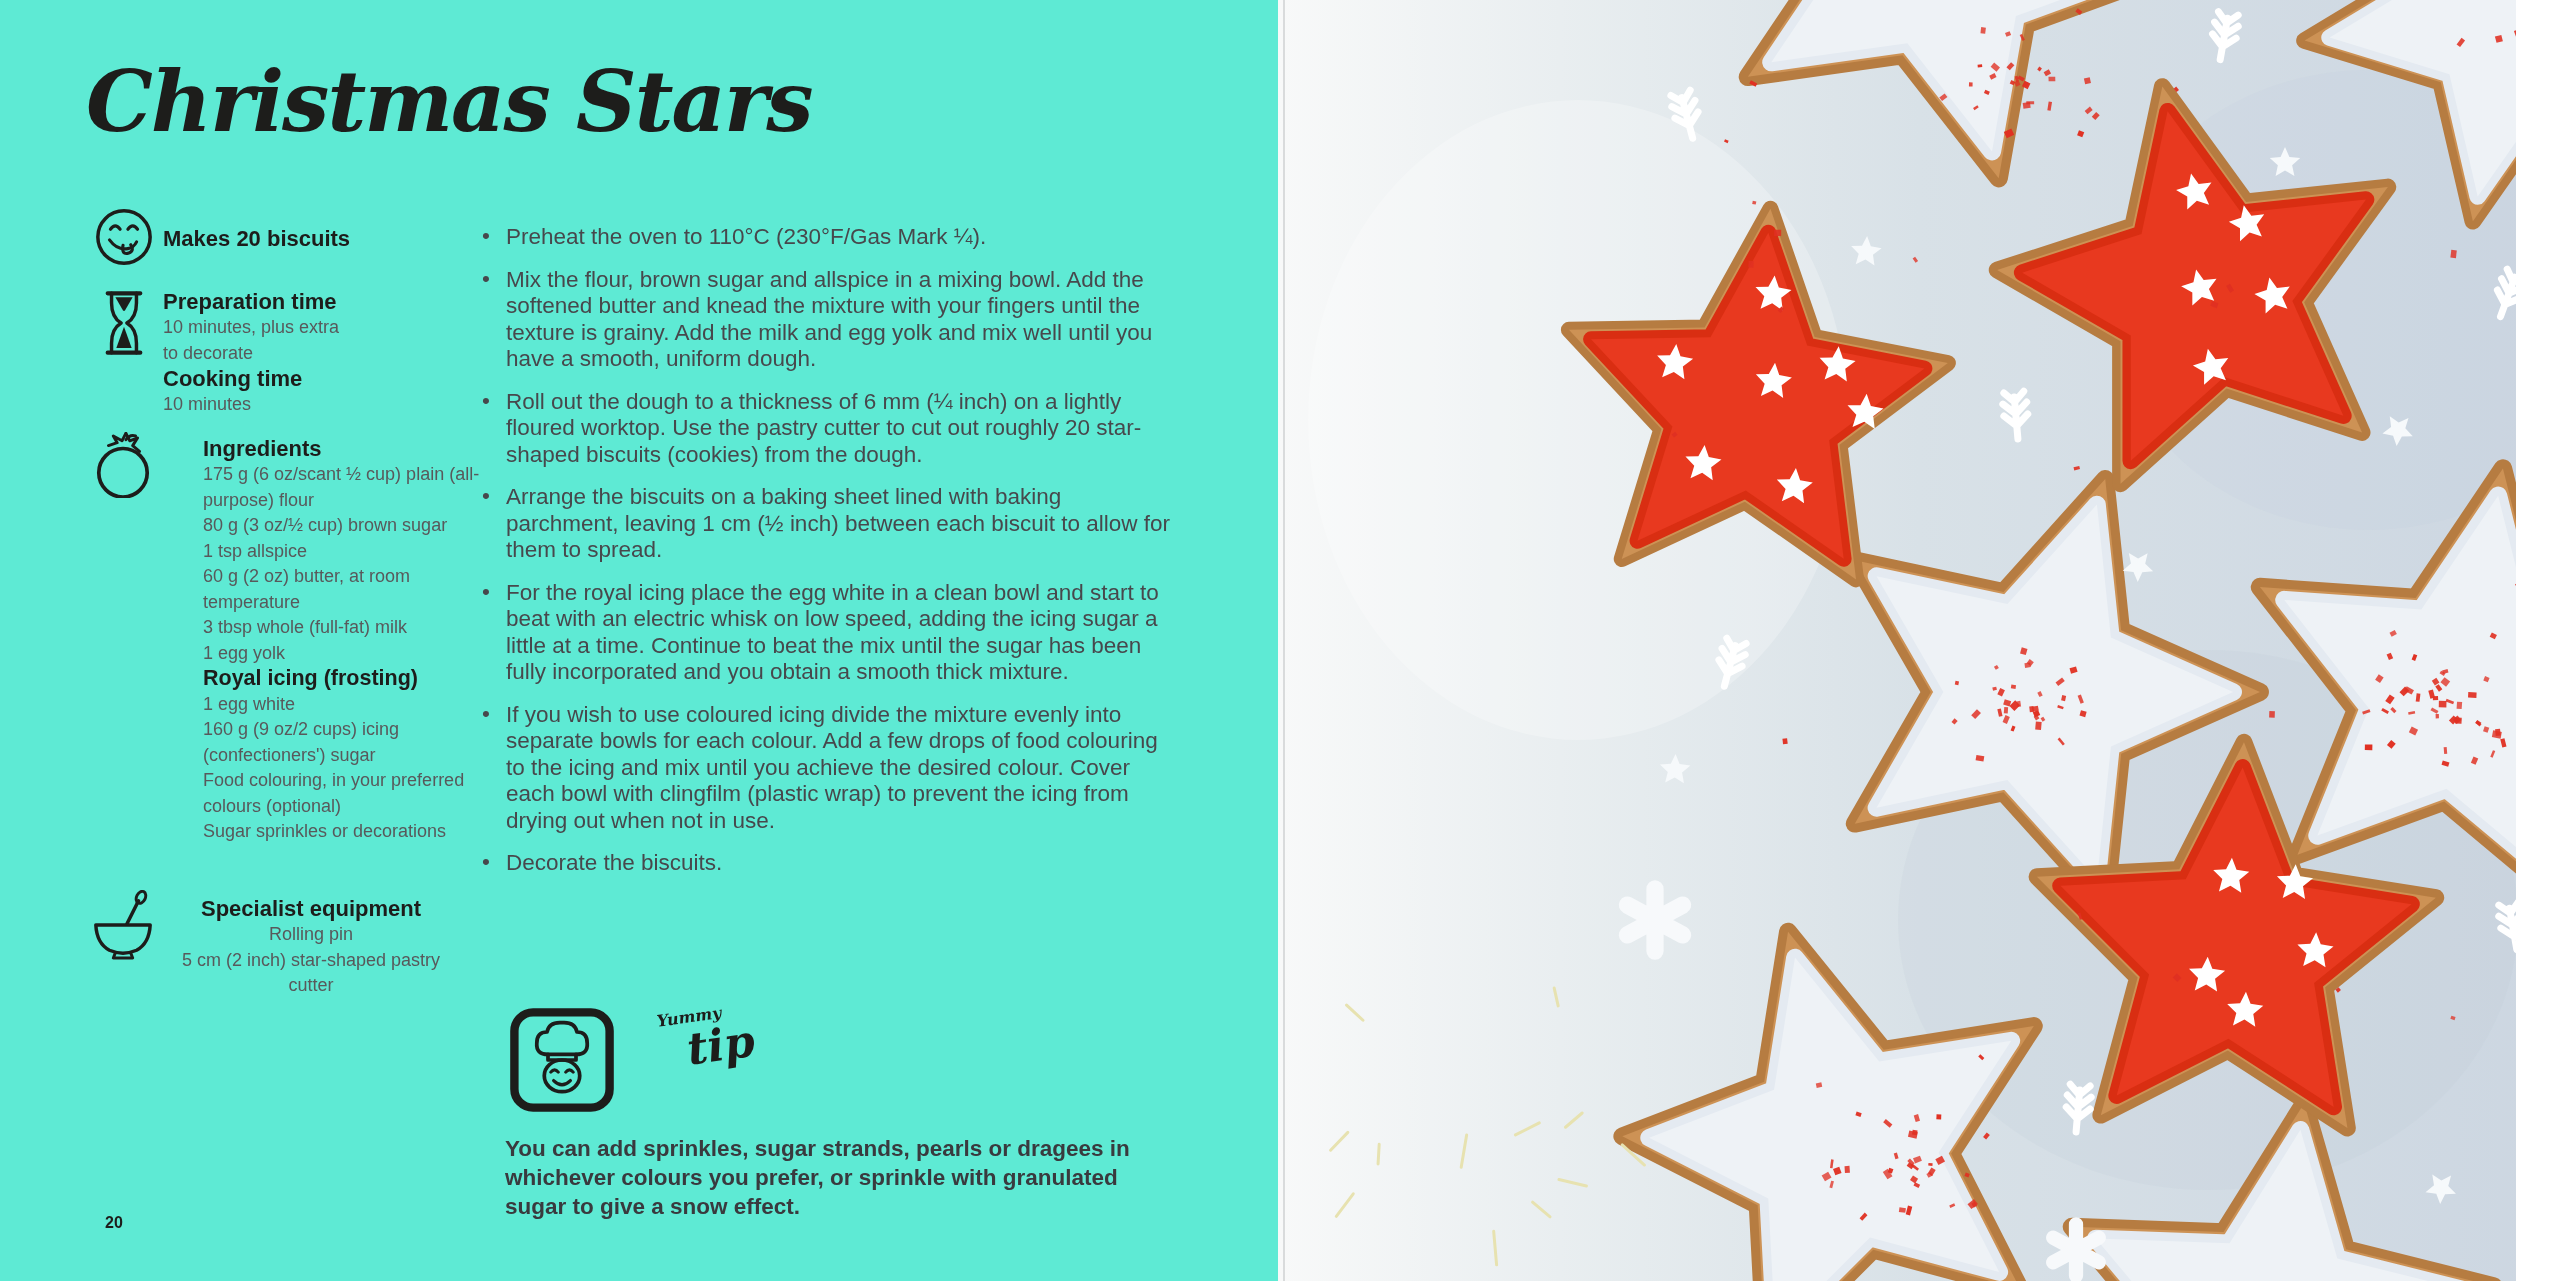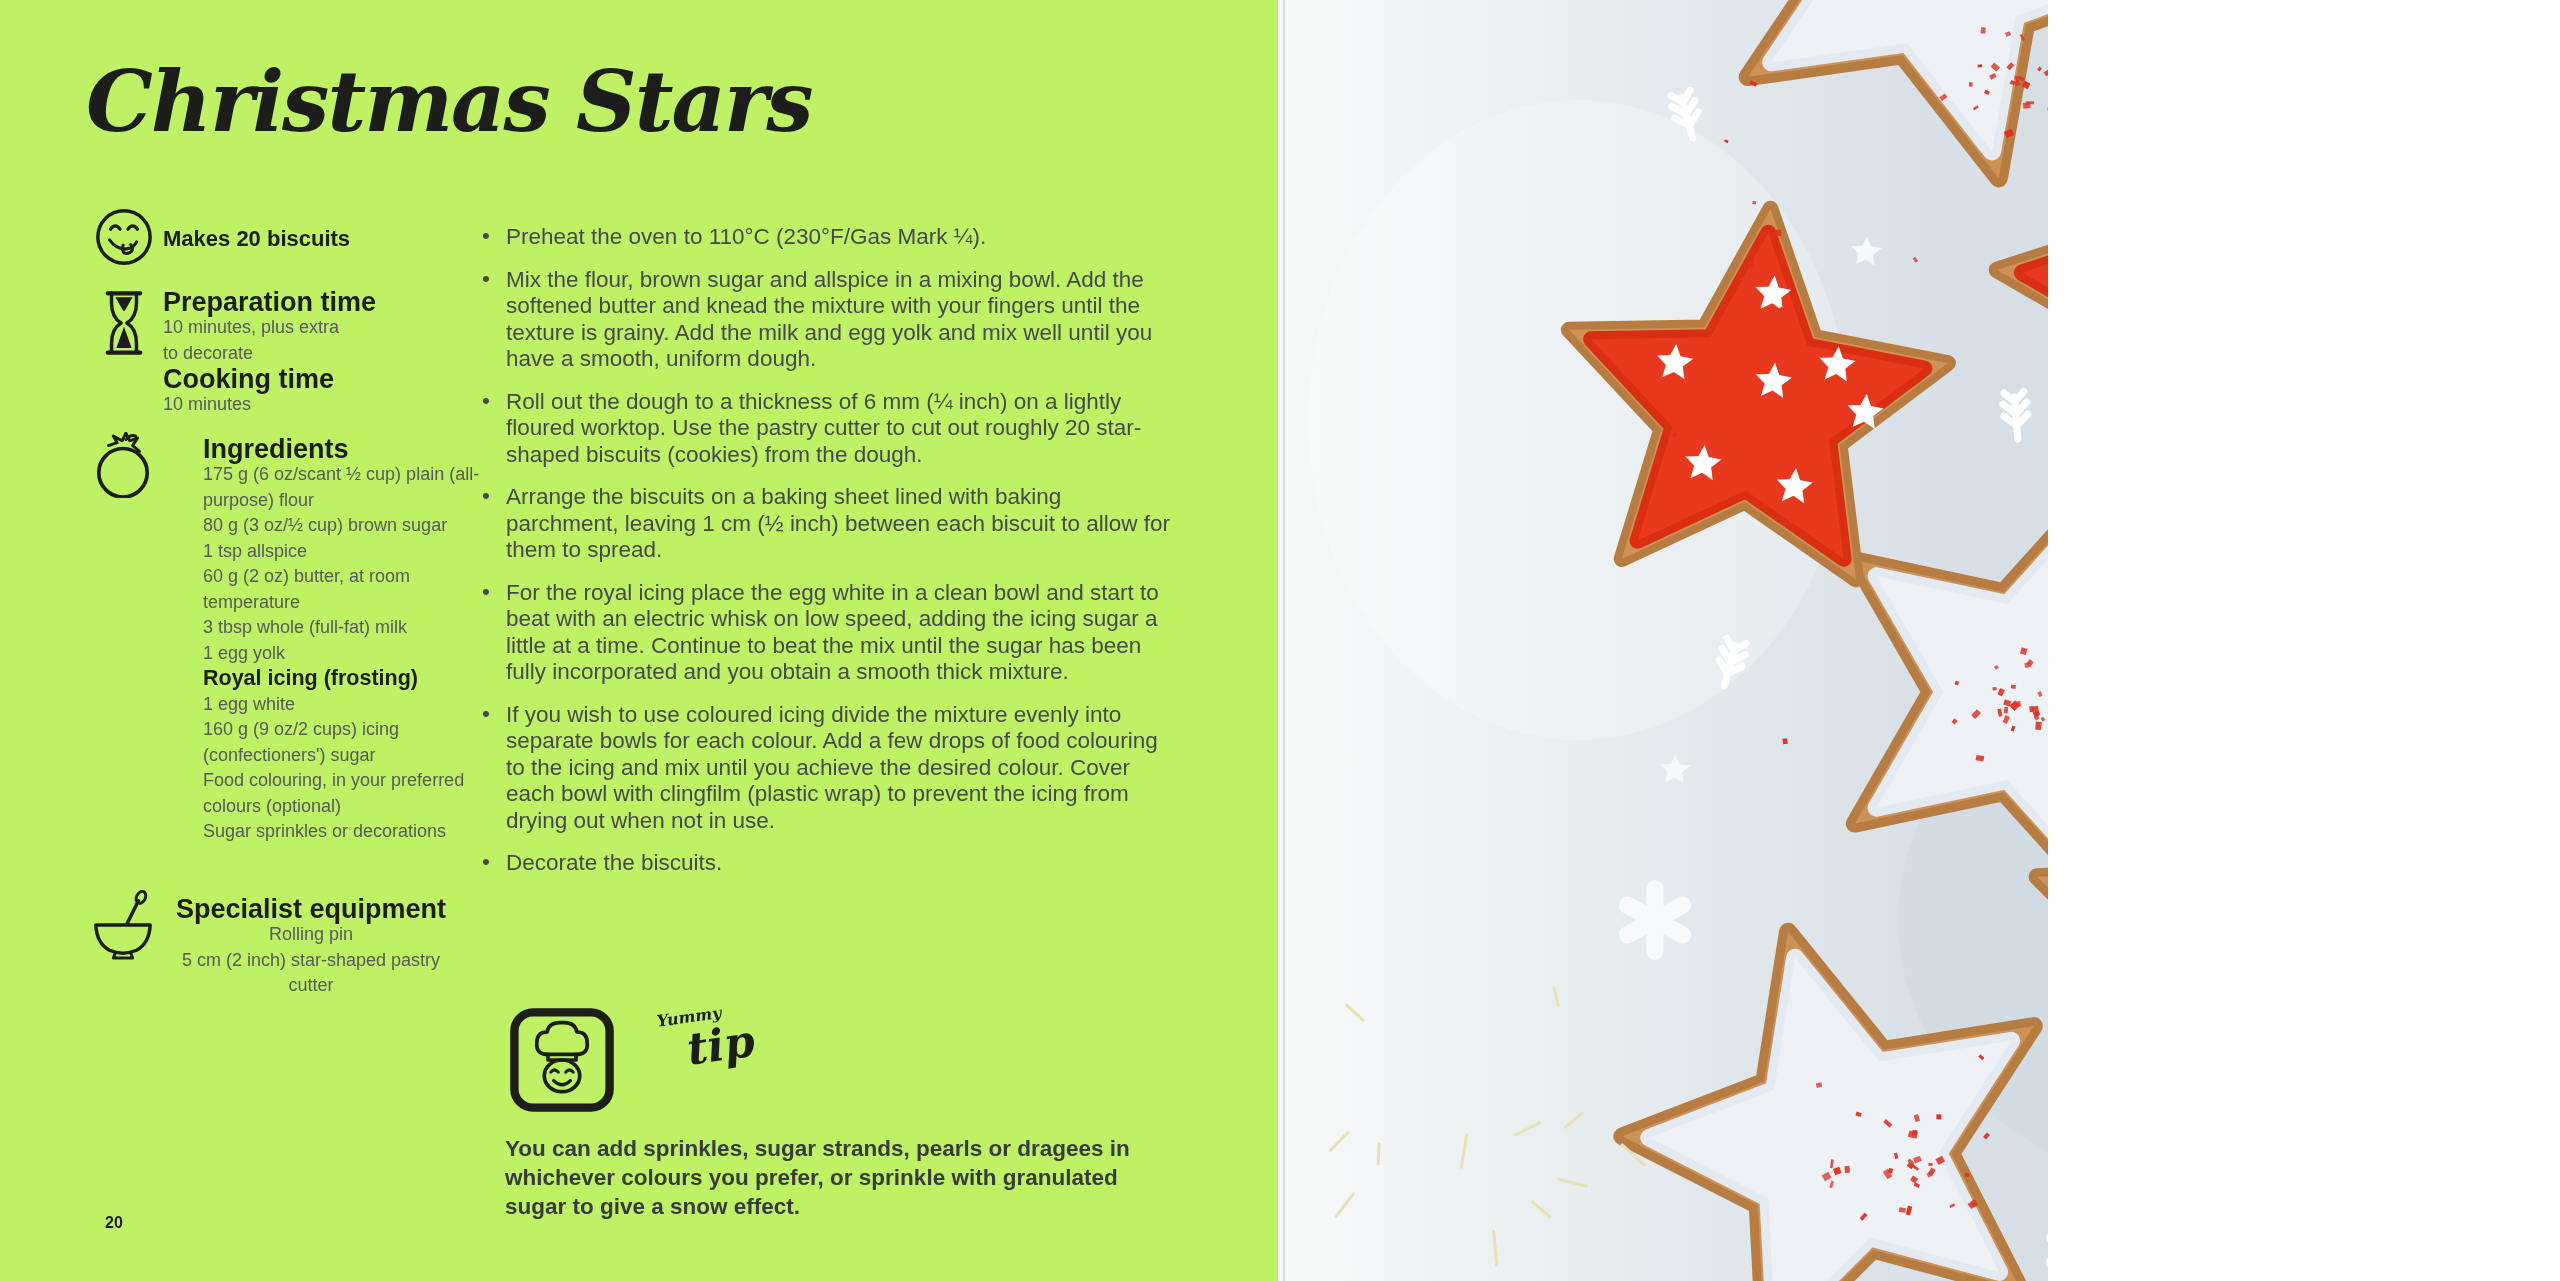--- a/index.html
+++ b/index.html
@@ -1,26 +1,26 @@
 <!DOCTYPE html>
 <html style="--ink: #1d1d1b; --body-grey: #58595b; --icing-red: #e8391f; --icing-red-edge: #d92e12; --icing-white: #eef2f6; --icing-white-edge: #e4eaf1; --biscuit: #cd9255; --biscuit-edge: #b67c41; --sprinkle-red: #e03022; --strand-yellow: #e7e2b0; --photo-bg-1: #f8f9f9; --photo-bg-2: #e9eef0; --photo-bg-3: #d8e1e7; --photo-bg-4: #ccd6e1;"><head>
 <meta charset="utf-8">
 <style>
   html,body{margin:0;padding:0;background:#ffffff;}
-  .spread{position:relative;width:2048px;height:1281px;background:#bef264;overflow:hidden;
+  .spread{position:relative;width:2516px;height:1281px;background:#5eead4;overflow:hidden;
           font-family:"Liberation Sans",sans-serif;color:var(--ink,#1d1d1b);}
   .abs{position:absolute;}
 
   
   .title{left:86px;top:52px;font-family:"DejaVu Serif",serif;font-style:italic;font-weight:bold;
          font-size:84px;letter-spacing:-2px;color:var(--ink);white-space:nowrap;}
   .sb-icon{width:64px;text-align:center;}
   .sb-icon svg{display:block;}
   .sb-block{left:163px;width:296px;}
-  .sb-head{font-weight:700;font-size:27px;line-height:26px;color:var(--ink);}
+  .sb-head{font-weight:700;font-size:22px;line-height:26px;color:var(--ink);}
   .sb-line{font-size:18px;line-height:25.5px;color:var(--body-grey,#58595b);}
   .s-bold{font-weight:700;color:var(--ink);font-size:21.5px;}
   .servings{font-weight:700;font-size:22px;color:var(--ink);}
   .pagenum{left:105px;top:1214px;font-weight:700;font-size:16px;color:var(--ink);}
 
   .steps{left:479px;top:224px;width:692px;}
   .step{position:relative;padding-left:27px;font-size:22.5px;line-height:26.5px;
         color:#47484c;margin-bottom:16px;}
   .step::before{content:"\2022";position:absolute;left:3px;top:-1px;color:#47484c;}
 

